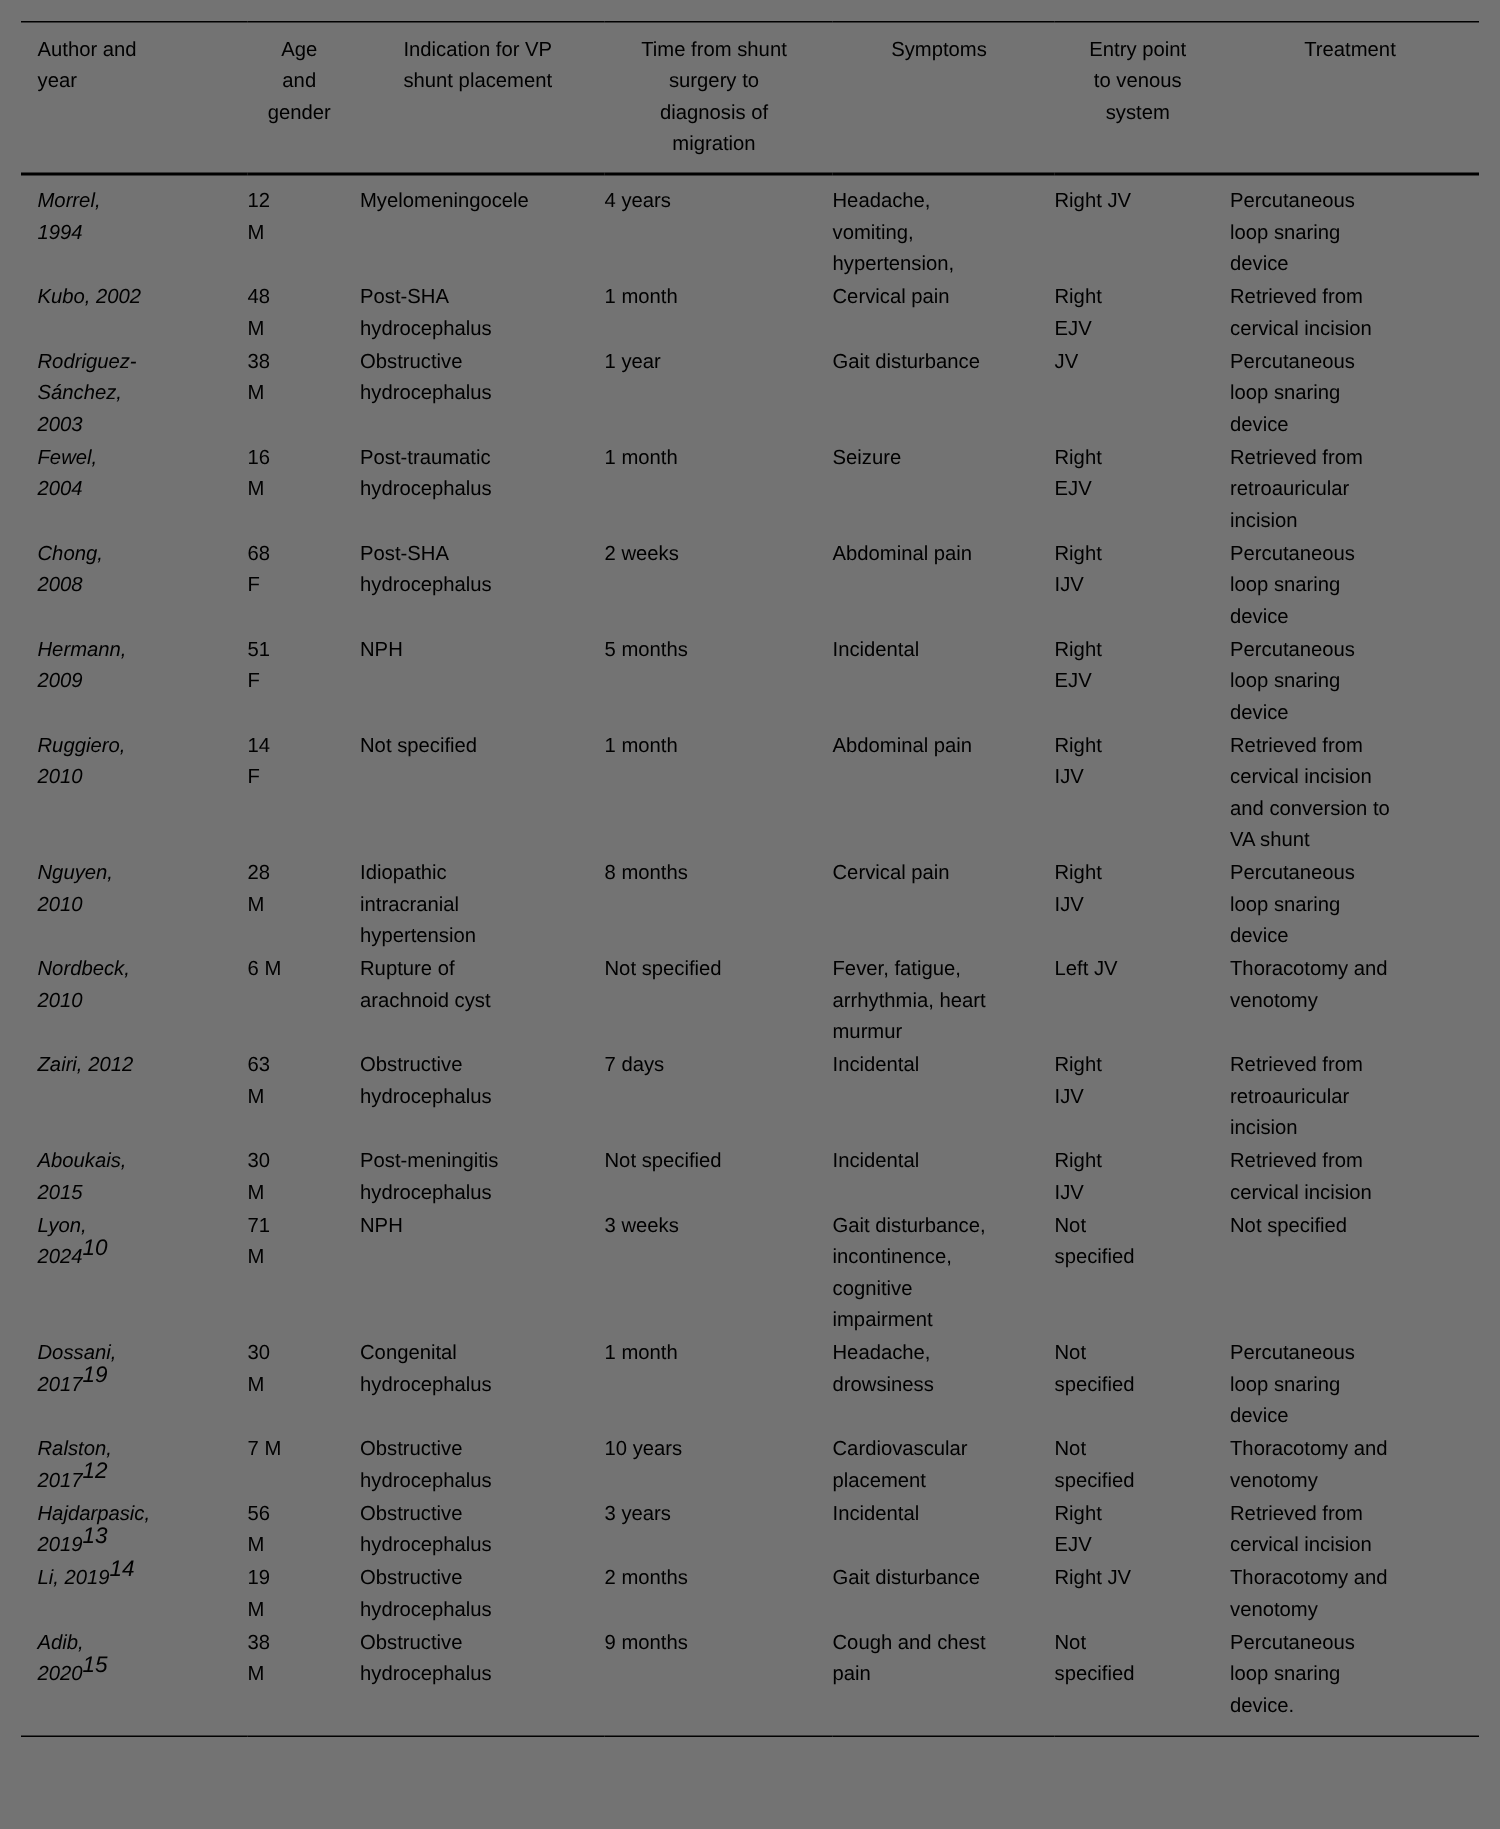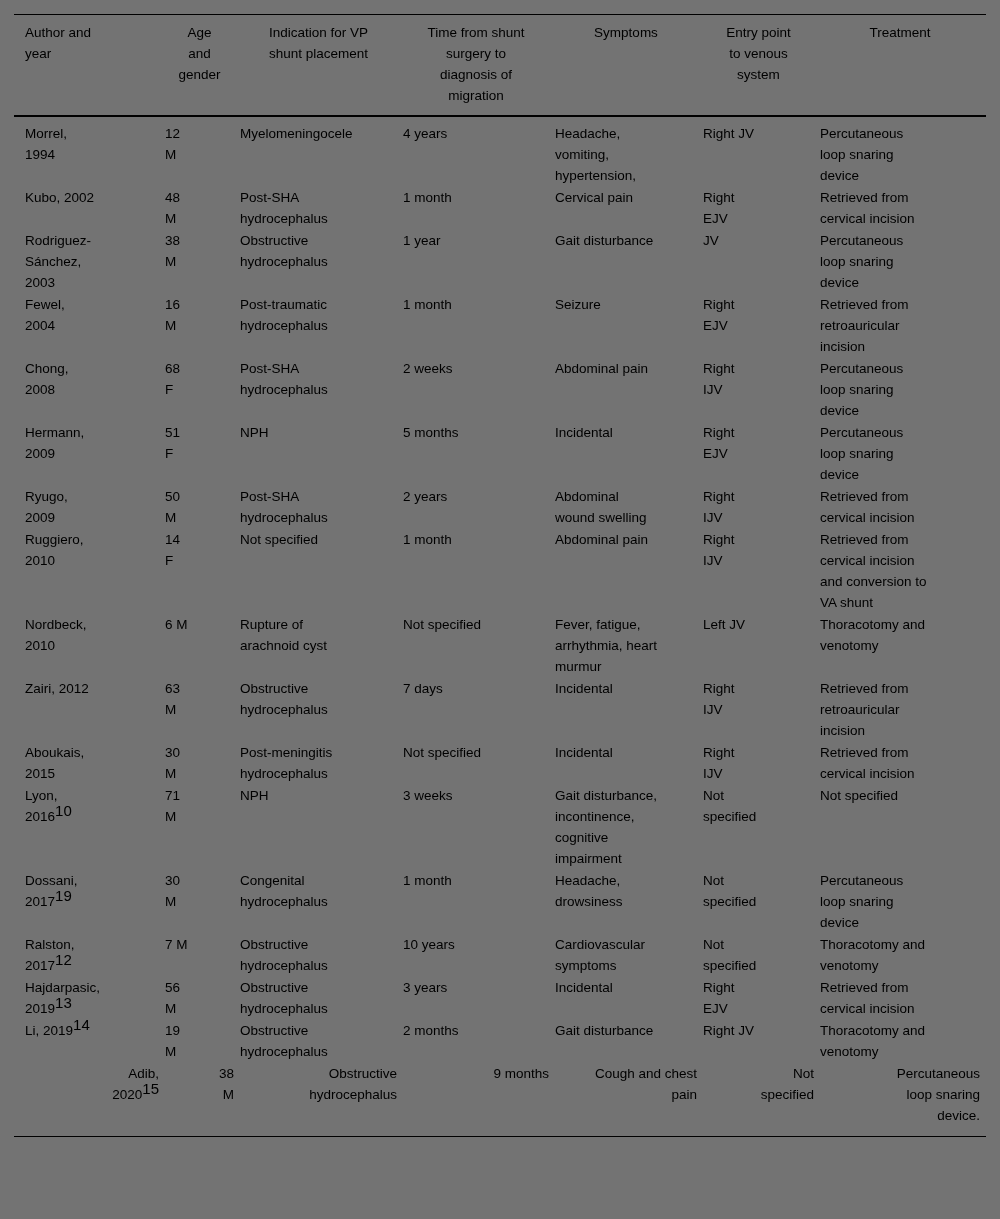--- a/index.html
+++ b/index.html
@@ -44,23 +44,23 @@
     text-align: left;
     padding-left: 11px;
   }
   tbody td {
     vertical-align: top;
     text-align: left;
     white-space: pre-line;
     line-height: 21px;
     padding: 0 6px 1px 0;
   }
-  tbody td.c-author { padding-left: 11px; }
+  tbody td.c-author { padding-left: 11px; font-style: italic; }
   tbody tr:first-child td { padding-top: 6px; }
-  tbody tr:last-child td { padding-bottom: 10px; text-align: right; }
+  tbody tr:last-child td { padding-bottom: 10px; }
   sup {
     font-size: 15px;
     vertical-align: super;
     line-height: 0;
   }
 </style>
 </head>
 <body>
 
 <div class="page">
@@ -182,52 +182,53 @@
     <td class="c-ind">NPH</td>
     <td class="c-time">5 months</td>
     <td class="c-sym">Incidental</td>
     <td class="c-entry">Right
 EJV</td>
     <td class="c-treat">Percutaneous
 loop snaring
 device</td>
   </tr>
 
-  <tr>
-    <td class="c-author"><span>Ryugo,
-2009</span><sup></sup></td>
-    <td class="c-age">50
-M</td>
-    <td class="c-ind">Post-SHA
-hydrocephalus</td>
-    <td class="c-time">2 years</td>
-    <td class="c-sym">Abdominal
-wound swelling</td>
-    <td class="c-entry">Right
-IJV</td>
-    <td class="c-treat">Retrieved from
-cervical incision</td>
-  </tr>
 
   <tr>
     <td class="c-author"><span>Ruggiero,
 2010</span><sup></sup></td>
     <td class="c-age">14
 F</td>
     <td class="c-ind">Not specified</td>
     <td class="c-time">1 month</td>
     <td class="c-sym">Abdominal pain</td>
     <td class="c-entry">Right
 IJV</td>
     <td class="c-treat">Retrieved from
 cervical incision
 and conversion to
 VA shunt</td>
   </tr>
 
+  <tr>
+    <td class="c-author"><span>Nguyen,
+2010</span><sup></sup></td>
+    <td class="c-age">28
+M</td>
+    <td class="c-ind">Idiopathic
+intracranial
+hypertension</td>
+    <td class="c-time">8 months</td>
+    <td class="c-sym">Cervical pain</td>
+    <td class="c-entry">Right
+IJV</td>
+    <td class="c-treat">Percutaneous
+loop snaring
+device</td>
+  </tr>
 
   <tr>
     <td class="c-author"><span>Nordbeck,
 2010</span><sup></sup></td>
     <td class="c-age">6 M</td>
     <td class="c-ind">Rupture of
 arachnoid cyst</td>
     <td class="c-time">Not specified</td>
     <td class="c-sym">Fever, fatigue,
 arrhythmia, heart
@@ -262,21 +263,21 @@
     <td class="c-time">Not specified</td>
     <td class="c-sym">Incidental</td>
     <td class="c-entry">Right
 IJV</td>
     <td class="c-treat">Retrieved from
 cervical incision</td>
   </tr>
 
   <tr>
     <td class="c-author"><span>Lyon,
-2016</span><sup>10</sup></td>
+2024</span><sup>10</sup></td>
     <td class="c-age">71
 M</td>
     <td class="c-ind">NPH</td>
     <td class="c-time">3 weeks</td>
     <td class="c-sym">Gait disturbance,
 incontinence,
 cognitive
 impairment</td>
     <td class="c-entry">Not
 specified</td>
@@ -301,21 +302,21 @@
   </tr>
 
   <tr>
     <td class="c-author"><span>Ralston,
 2017</span><sup>12</sup></td>
     <td class="c-age">7 M</td>
     <td class="c-ind">Obstructive
 hydrocephalus</td>
     <td class="c-time">10 years</td>
     <td class="c-sym">Cardiovascular
-symptoms</td>
+placement</td>
     <td class="c-entry">Not
 specified</td>
     <td class="c-treat">Thoracotomy and
 venotomy</td>
   </tr>
 
   <tr>
     <td class="c-author"><span>Hajdarpasic,
 2019</span><sup>13</sup></td>
     <td class="c-age">56

